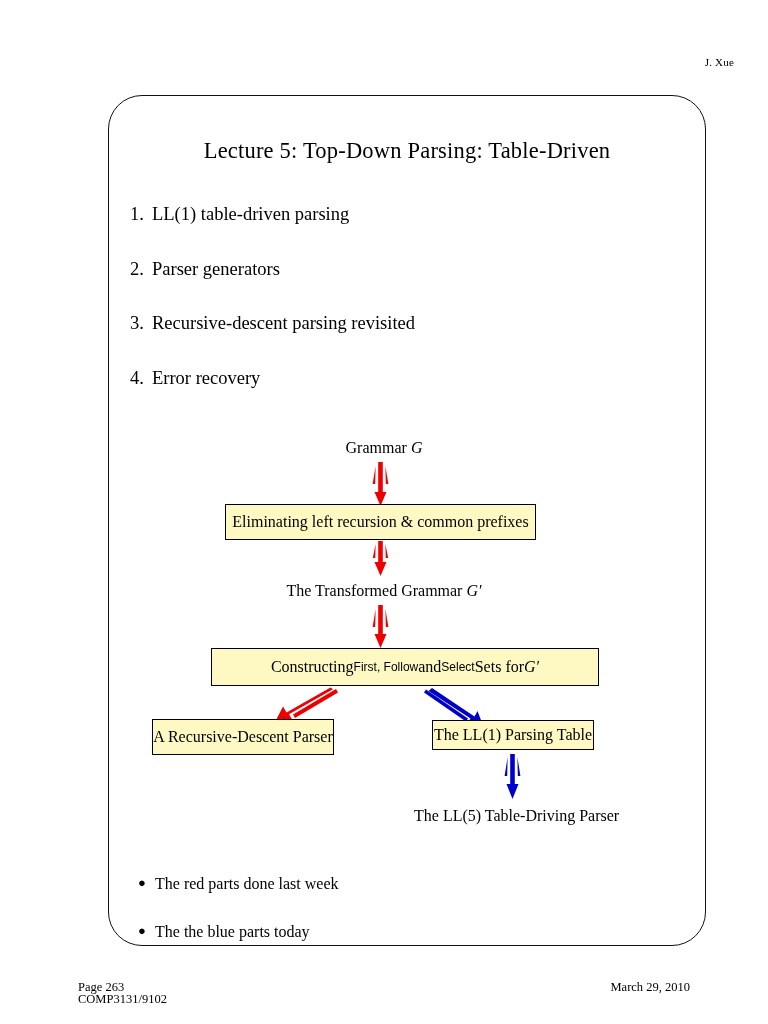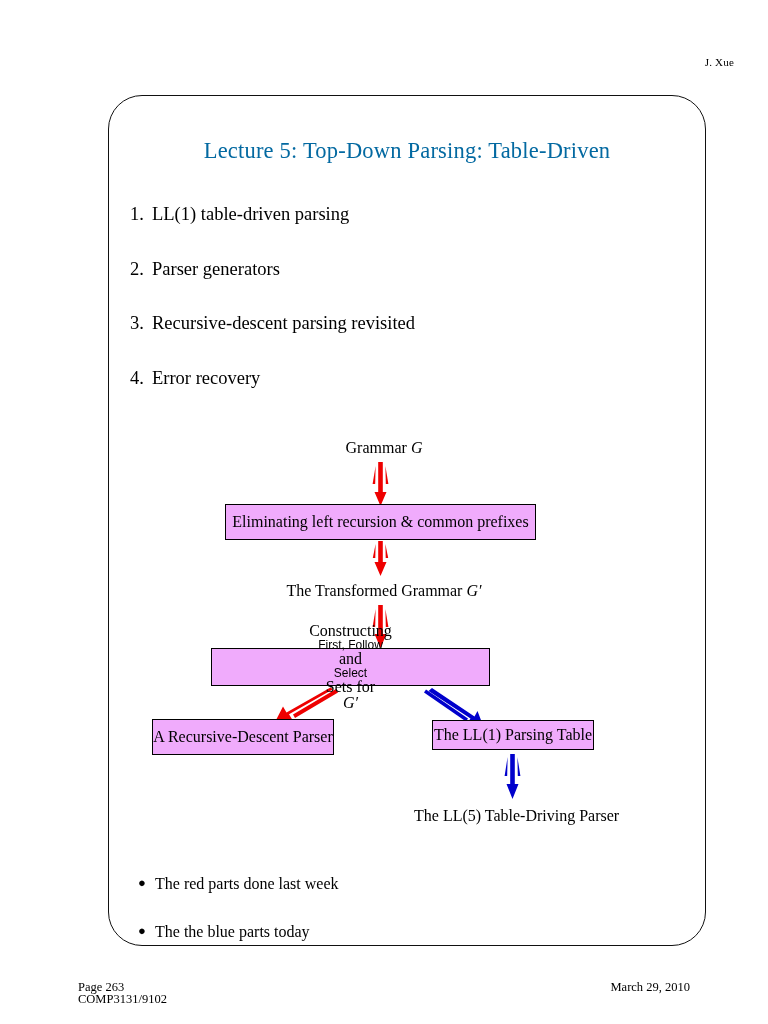--- a/index.html
+++ b/index.html
@@ -39,21 +39,21 @@
   }
 
   
   .slide-title {
     position: absolute;
     left: 108px;
     top: 138px;
     width: 598px;
     text-align: center;
     font-size: 22.5px;
-    color: #0369a1;
+    color: #000000;
     letter-spacing: 0.2px;
     white-space: nowrap;
   }
 
   
   .agenda {
     position: absolute;
     left: 130px;
     top: 205px;
     width: 520px;
@@ -85,21 +85,21 @@
     white-space: nowrap;
     line-height: 1;
   }
   .flow-label .ital {
     font-style: italic;
   }
 
   .flow-box {
     position: absolute;
     border: 1.6px solid #000000;
-    background: #f0abfc;
+    background: #fef9c3;
     box-sizing: border-box;
     font-size: 16px;
     white-space: nowrap;
     display: flex;
     align-items: center;
     justify-content: center;
     line-height: 1;
   }
   .flow-box .sans {
     font-family: "Liberation Sans", "DejaVu Sans", sans-serif;
@@ -112,23 +112,22 @@
   
   #box-eliminate {
     left: 225px;
     top: 504px;
     width: 311px;
     height: 36px;
   }
   #box-constructing {
     left: 211px;
     top: 648px;
-    width: 279px;
+    width: 388px;
     height: 38px;
-    flex-direction: column;
   }
   #box-recursive {
     left: 152px;
     top: 719px;
     width: 182px;
     height: 36px;
   }
   #box-lltable {
     left: 432px;
     top: 720px;

